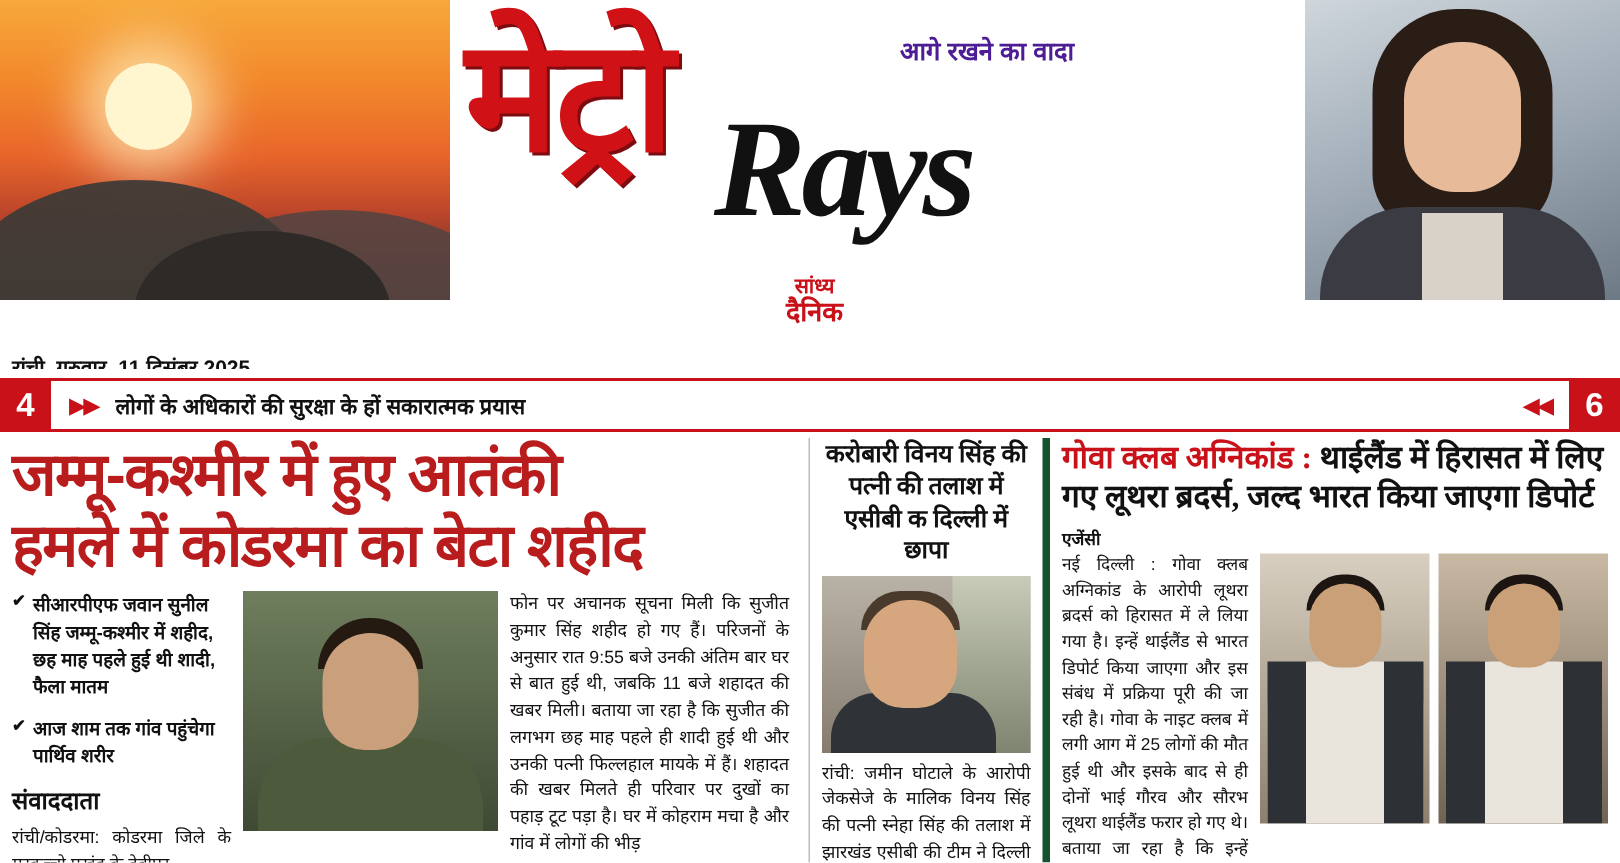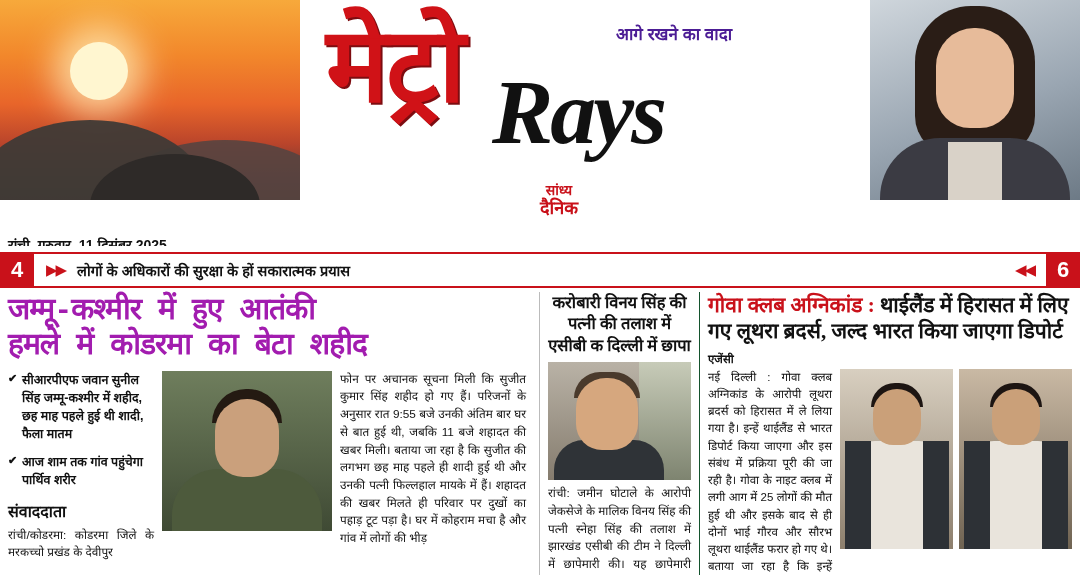--- a/index.html
+++ b/index.html
@@ -51,21 +51,21 @@
   }
   .portrait-body {
     position:absolute; left:50%; bottom:0; transform:translateX(-50%);
     width:190px; height:62px; background:#3b3b43; border-radius:60px 60px 0 0;
   }
   .portrait-scarf {
     position:absolute; left:50%; bottom:0; transform:translateX(-50%);
     width:54px; height:58px; background:#d9d2c8;
   }
 
-  .mast-title { position:absolute; left:316px; top:10px; width:580px; height:180px; }
+  .mast-title { position:absolute; left:300px; top:10px; width:580px; height:180px; }
   .mast-hindi {
     position:absolute; left:10px; top:4px;
     font-family:"Liberation Serif", serif; font-weight:bold; font-size:104px;
     color:#d01217; letter-spacing:-2px; line-height:1;
     text-shadow:2px 2px 0 #7d0c10;
   }
   .mast-eng {
     position:absolute; left:176px; top:56px;
     font-family:"Liberation Serif", serif; font-style:italic; font-weight:bold;
     font-size:92px; color:#111; letter-spacing:-3px; line-height:1;
@@ -98,26 +98,26 @@
     font-weight:bold; font-size:22px; display:flex; align-items:center; justify-content:center;
   }
   .arrows { color:#c9111a; font-size:15px; letter-spacing:-2px; padding:0 8px; }
   .bar-text { font-size:14.5px; font-weight:bold; color:#111; }
   .bar-left, .bar-right { display:flex; align-items:center; gap:4px; }
 
   
   .content { position:absolute; left:0; top:292px; width:1080px; height:283px; display:flex; }
   .col { padding:0 8px; }
   .col-a { width:540px; border-right:1px solid #bbb; }
-  .col-b { width:160px; border-right:1px solid #14532d; }
+  .col-b { width:160px; border-right:5px solid #14532d; }
   .col-c { width:380px; }
 
   .headline {
-    font-family:Liberation Mono, monospace; font-weight:bold; color:#a21caf;
-    font-size:30px; line-height:1.18; letter-spacing:-1px; margin:2px 0 6px 0;
+    font-family:Liberation Sans, sans-serif; font-weight:bold; color:#b91c1c;
+    font-size:40px; line-height:1.18; letter-spacing:-1px; margin:2px 0 6px 0;
   }
   .headline span { display:block; }
 
   .lead-wrap { display:flex; gap:8px; }
   .bullets { width:146px; font-size:12.5px; line-height:1.45; }
   .bullets li { list-style:none; margin:0 0 10px 0; padding-left:14px; position:relative; font-weight:600; }
   .bullets li:before { content:"✔"; position:absolute; left:0; top:0; color:#111; font-size:11px; }
   .byline { font-weight:bold; font-size:16px; margin-top:4px; }
   .bodytext { font-size:11.8px; line-height:1.5; text-align:justify; }
 

